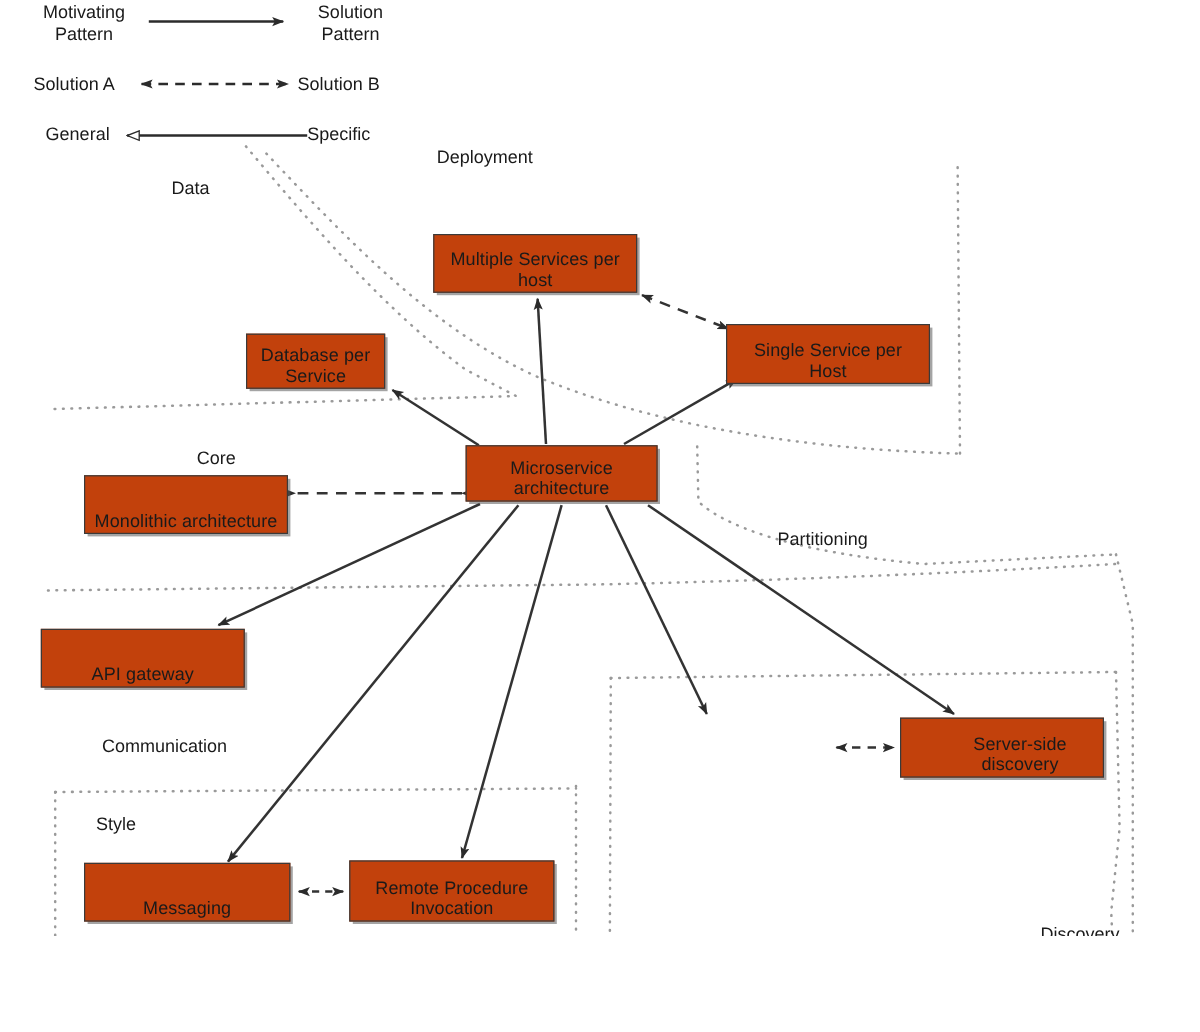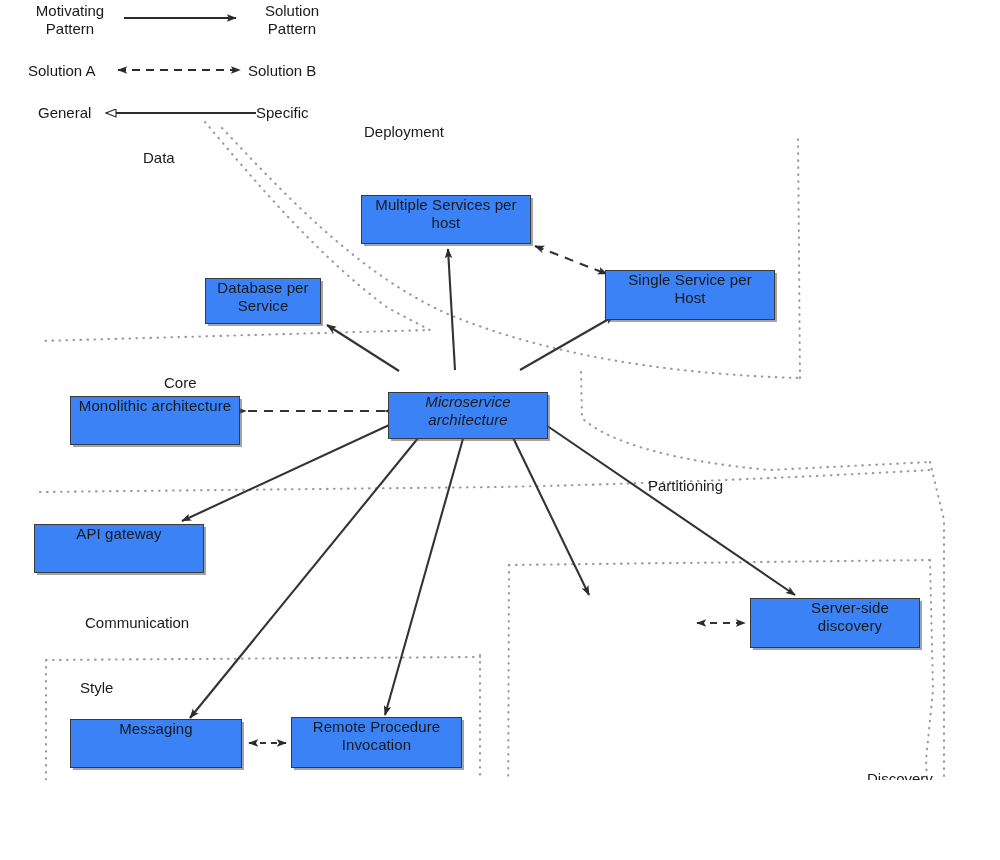--- a/index.html
+++ b/index.html
@@ -17,25 +17,25 @@
   #svg-layer{
     position:absolute;
     left:0;top:0;
     width:1000px;
     height:860px;
   }
   
   .node{
     position:absolute;
     box-sizing:border-box;
-    background:#3b82f6;
+    background:#c2410c;
     border:1.6px solid #3a3a3a;
     box-shadow:2.5px 2.5px 0 -0.5px rgba(90,90,90,.55);
     display:flex;
-    align-items:flex-start;
+    align-items:flex-end;
     justify-content:center;
     text-align:center;
     color:#1a1a1a;
     font-size:15px;
     line-height:1.18;
     letter-spacing:.1px;
     z-index:3;
   }
   .node span{display:block;padding:0 6px;}
   
@@ -137,41 +137,41 @@
 
   <div class="label" style="left:28px;top:62px;">Solution A</div>
   <div class="label" style="left:248px;top:62px;">Solution B</div>
 
   <div class="label" style="left:38px;top:104px;">General</div>
   <div class="label" style="left:256px;top:104px;">Specific</div>
 
   <div class="label" style="left:143px;top:149px;">Data</div>
   <div class="label" style="left:364px;top:123px;">Deployment</div>
   <div class="label" style="left:164px;top:374px;">Core</div>
-  <div class="label" style="left:648px;top:441px;margin-top:36px;">Partitioning</div>
+  <div class="label" style="left:648px;top:441px;">Partitioning</div>
   <div class="label" style="left:85px;top:614px;">Communication</div>
   <div class="label" style="left:80px;top:679px;">Style</div>
   <div class="label" style="left:867px;top:770px;">Discovery</div>
 
   <div class="node" style="left:361px;top:195px;width:170px;height:49px;">
     <span>Multiple Services
 per host</span>
   </div>
 
   <div class="node" style="left:205px;top:278px;width:116px;height:46px;">
     <span>Database per
 Service</span>
   </div>
 
   <div class="node" style="left:605px;top:270px;width:170px;height:50px;">
     <span>Single Service per
 Host</span>
   </div>
 
-  <div class="node" style="left:388px;top:392px;width:160px;height:47px;font-style:italic;">
+  <div class="node" style="left:388px;top:371px;width:160px;height:47px;">
     <span>Microservice
 architecture</span>
   </div>
 
   <div class="node" style="left:70px;top:396px;width:170px;height:49px;">
     <span>Monolithic
 architecture</span>
   </div>
 
   <div class="node" style="left:34px;top:524px;width:170px;height:49px;">

